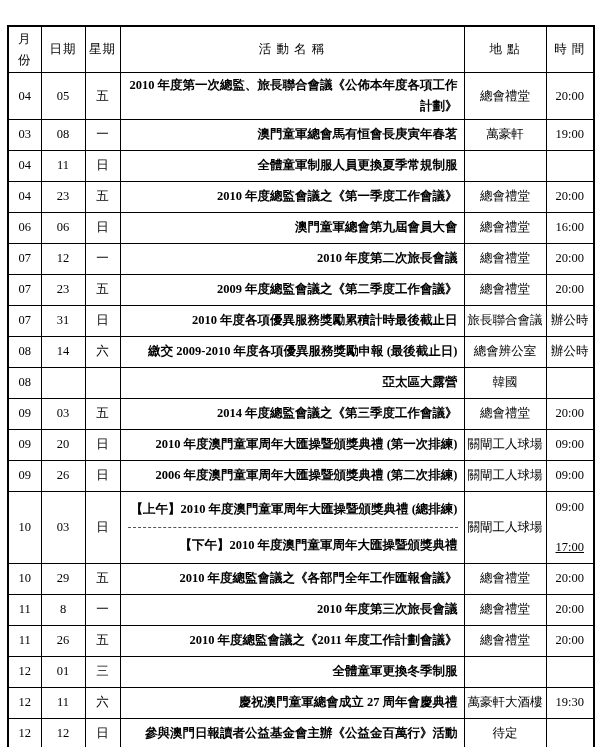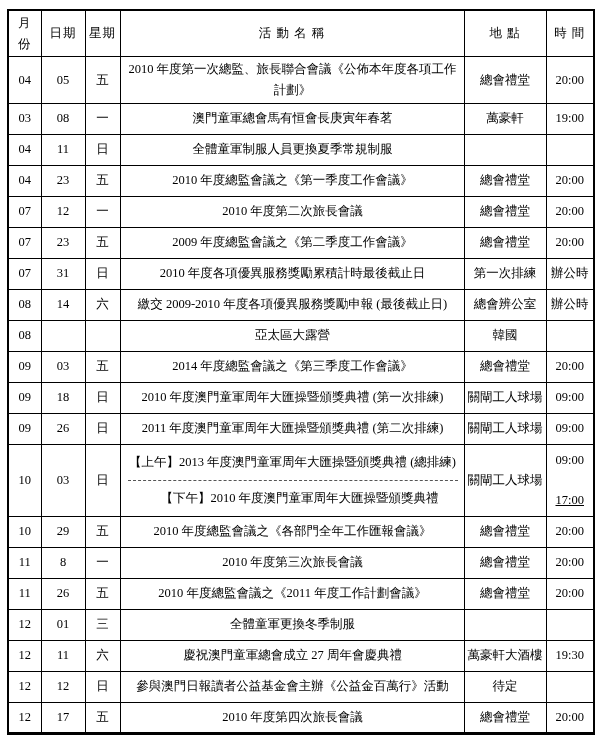--- a/index.html
+++ b/index.html
@@ -6,21 +6,21 @@
     margin: 0;
     padding: 0;
     background: #ffffff;
     font-family: "Liberation Serif", "DejaVu Serif", serif;
     color: #000;
   }
   .page {
     width: 600px;
     height: 747px;
     box-sizing: border-box;
-    padding: 9px 7px 8px 7px;
+    padding: 25px 7px 8px 7px;
     background: #fff;
     overflow: hidden;
   }
   table.schedule {
     width: 586px;
     table-layout: fixed;
     border-collapse: collapse;
     border: 2px solid #000;
     border-bottom: 3px solid #000;
     font-size: 12.5px;
@@ -36,23 +36,24 @@
   }
   .schedule thead th {
     font-weight: normal;
     height: 26px;
     letter-spacing: 1px;
   }
   .schedule tbody tr { height: 31px; }
   .schedule tbody tr.tall { height: 45px; }
   .schedule tbody tr.split { height: 62px; }
   td.act {
-    text-align: center;
+    text-align: right;
     padding-left: 7px;
     padding-right: 6px;
+    font-weight: bold;
   }
   td.act .act-top {
     border-bottom: 1px dashed #555;
     padding: 3px 0 7px 0;
   }
   td.act .act-bottom {
     padding: 7px 0 3px 0;
     margin-left: 14px;
   }
   td.time-split { padding: 0 3px; }
@@ -109,41 +110,49 @@
         </tr>
         <tr>
           <td>04</td>
           <td>23</td>
           <td>五</td>
           <td class="act">2010 年度總監會議之《第一季度工作會議》</td>
           <td>總會禮堂</td>
           <td>20:00</td>
         </tr>
         <tr>
+          <td>06</td>
+          <td>06</td>
+          <td>日</td>
+          <td class="act">澳門童軍總會第九屆會員大會</td>
+          <td>總會禮堂</td>
+          <td>16:00</td>
+        </tr>
+        <tr>
           <td>07</td>
           <td>12</td>
           <td>一</td>
           <td class="act">2010 年度第二次旅長會議</td>
           <td>總會禮堂</td>
           <td>20:00</td>
         </tr>
         <tr>
           <td>07</td>
           <td>23</td>
           <td>五</td>
           <td class="act">2009 年度總監會議之《第二季度工作會議》</td>
           <td>總會禮堂</td>
           <td>20:00</td>
         </tr>
         <tr>
           <td>07</td>
           <td>31</td>
           <td>日</td>
           <td class="act">2010 年度各項優異服務獎勵累積計時最後截止日</td>
-          <td>第一次排練</td>
+          <td>旅長聯合會議</td>
           <td>辦公時</td>
         </tr>
         <tr>
           <td>08</td>
           <td>14</td>
           <td>六</td>
           <td class="act">繳交 2009-2010 年度各項優異服務獎勵申報 (最後截止日)</td>
           <td>總會辨公室</td>
           <td>辦公時</td>
         </tr>
@@ -158,40 +167,40 @@
         <tr>
           <td>09</td>
           <td>03</td>
           <td>五</td>
           <td class="act">2014 年度總監會議之《第三季度工作會議》</td>
           <td>總會禮堂</td>
           <td>20:00</td>
         </tr>
         <tr>
           <td>09</td>
-          <td>18</td>
+          <td>20</td>
           <td>日</td>
           <td class="act">2010 年度澳門童軍周年大匯操暨頒獎典禮 (第一次排練)</td>
           <td>關閘工人球場</td>
           <td>09:00</td>
         </tr>
         <tr>
           <td>09</td>
           <td>26</td>
           <td>日</td>
-          <td class="act">2011 年度澳門童軍周年大匯操暨頒獎典禮 (第二次排練)</td>
+          <td class="act">2006 年度澳門童軍周年大匯操暨頒獎典禮 (第二次排練)</td>
           <td>關閘工人球場</td>
           <td>09:00</td>
         </tr>
         <tr class="split">
           <td>10</td>
           <td>03</td>
           <td>日</td>
           <td class="act">
-            <div class="act-top">【上午】2013 年度澳門童軍周年大匯操暨頒獎典禮 (總排練)</div>
+            <div class="act-top">【上午】2010 年度澳門童軍周年大匯操暨頒獎典禮 (總排練)</div>
             <div class="act-bottom">【下午】2010 年度澳門童軍周年大匯操暨頒獎典禮</div>
           </td>
           <td>關閘工人球場</td>
           <td class="time-split">
             <div class="time-top">09:00</div>
             <div class="time-bottom">17:00</div>
           </td>
         </tr>
         <tr>
           <td>10</td>

